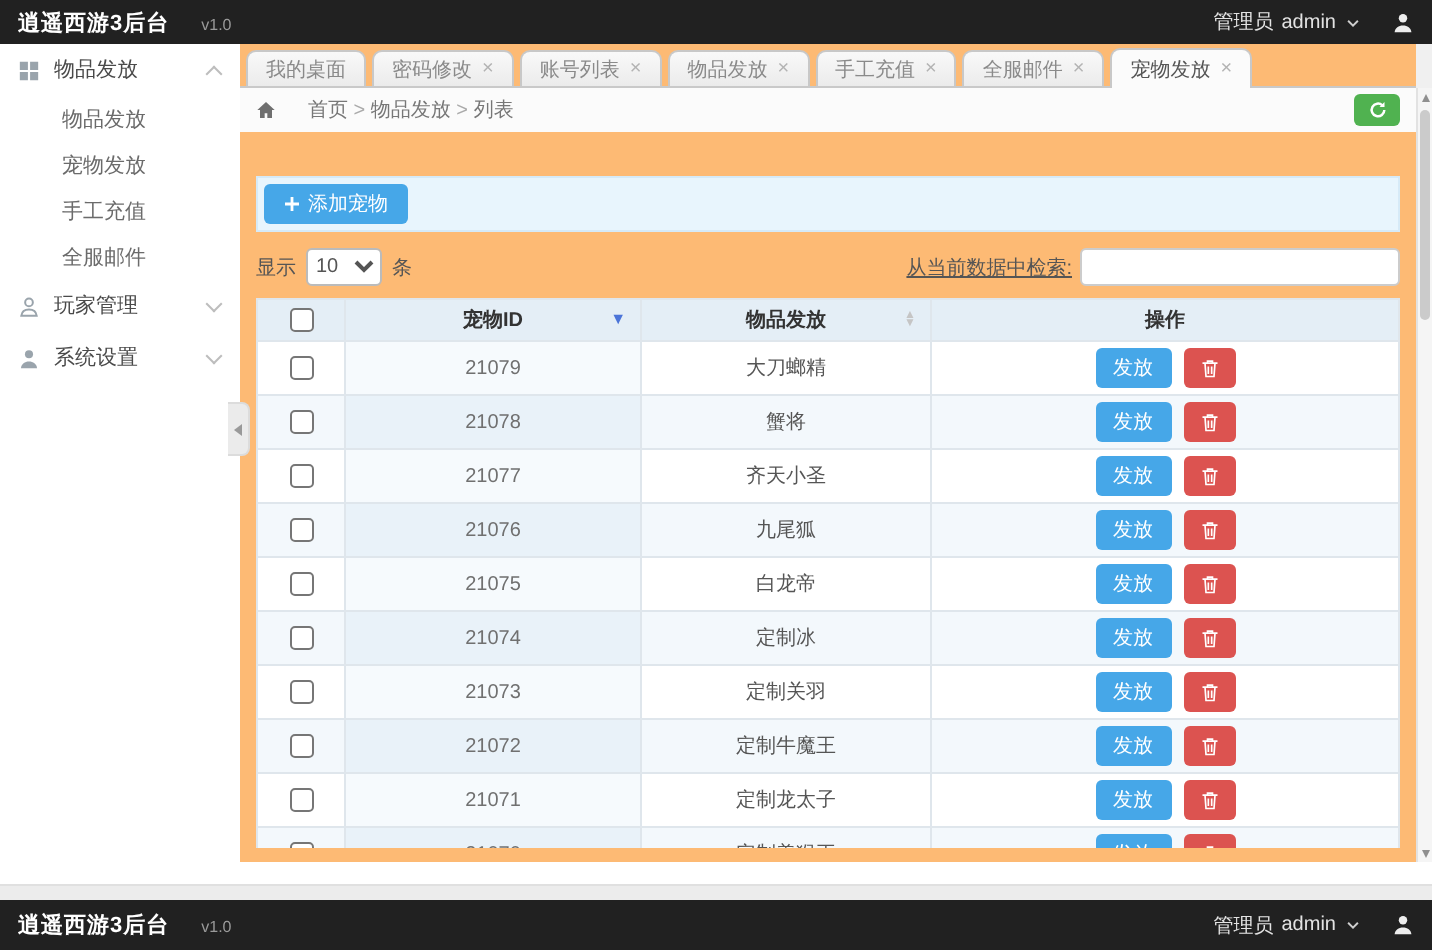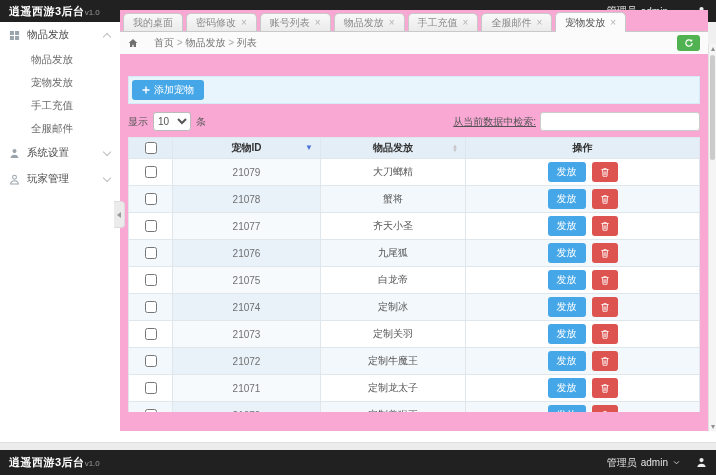--- a/index.html
+++ b/index.html
@@ -12,21 +12,21 @@
     -webkit-font-smoothing:antialiased;
   }
   
   .topbar,.bottombar{
     position:absolute;left:0;right:0;background:var(--dark);
     display:flex;align-items:center;justify-content:space-between;
     padding:0 9px;box-sizing:border-box;
   }
   .topbar{top:0;height:22px;}
   .bottombar{top:450px;height:25px;}
-  .brand{display:flex;align-items:baseline;gap:0;}
+  .brand{display:flex;align-items:baseline;gap:16px;}
   .brand-name{color:#fff;font-size:11px;font-weight:bold;letter-spacing:.5px;}
   .brand-ver{color:#9a9a9a;font-size:8px;}
   .userbox{display:flex;align-items:center;gap:4px;color:#e3e3e3;font-size:10px;cursor:default;}
   .userbox .sep-gap{width:8px;}
   .hicon{width:11px;height:11px;color:#ededed;display:inline-flex;}
   .hicon svg{width:100%;height:100%;}
   .caret{width:7px;height:7px;color:#cfcfcf;display:inline-flex;margin-left:1px;}
   .caret svg{width:100%;height:100%;}
   
   .sidebar{position:absolute;left:0;top:22px;width:120px;height:420px;background:#fff;box-sizing:border-box;}
@@ -39,21 +39,21 @@
   .chev.down{transform:rotate(45deg);margin-bottom:2px;}
   .m-item{display:flex;align-items:center;height:23px;padding-left:31px;font-size:10.5px;color:#6b6b6b;cursor:pointer;}
   
   .collapse-handle{
     position:absolute;left:114px;top:201px;width:10px;height:25px;
     background:#ebebeb;border:1px solid #dcdcdc;border-left:none;border-radius:0 4px 4px 0;
     display:flex;align-items:center;justify-content:center;cursor:pointer;z-index:5;
   }
   .tri-left{width:0;height:0;border-top:3px solid transparent;border-bottom:3px solid transparent;border-right:4px solid #999;}
   
-  .main{position:absolute;left:120px;top:10px;width:588px;height:432px;background:#f9a8d4;overflow:hidden;box-sizing:border-box;}
+  .main{position:absolute;left:120px;top:22px;width:588px;height:432px;background:#fdba74;overflow:hidden;box-sizing:border-box;}
   
   .tabbar{height:22px;display:flex;align-items:flex-end;padding-left:3px;gap:3px;border-bottom:1px solid #c9c9c9;box-sizing:border-box;}
   .tab{
     position:relative;height:18px;display:flex;align-items:center;gap:5px;
     padding:0 9px;font-size:10px;color:#8a8a8a;white-space:nowrap;cursor:pointer;
     background:linear-gradient(#f9f9f9,#ebebeb);border:1px solid #c8c8c8;border-bottom:none;
     border-radius:5px 5px 0 0;box-sizing:border-box;
   }
   .tab.active{height:20px;background:#fbfbfb;color:#555;margin-bottom:-1px;z-index:3;}
   .tab-close{font-size:10px;line-height:1;color:#b3b3b3;cursor:pointer;}
@@ -154,35 +154,35 @@
         <span class="glabel">物品发放</span>
         <span class="chev up"></span>
       </div>
       <div class="m-item">物品发放</div>
       <div class="m-item">宠物发放</div>
       <div class="m-item">手工充值</div>
       <div class="m-item">全服邮件</div>
       <div class="m-group">
         <span class="gicon">
           <svg viewBox="0 0 12 12">
+            <circle cx="6" cy="3.5" r="2.1" fill="none" stroke="currentColor" stroke-width="1.1"></circle>
+            <path d="M1.8 10.8c.3-2.2 2-3.4 4.2-3.4s3.9 1.2 4.2 3.4z" fill="none" stroke="currentColor" stroke-width="1.1"></path>
+          </svg>
+        </span>
+        <span class="glabel">玩家管理</span>
+        <span class="chev down"></span>
+      </div>
+      <div class="m-group">
+        <span class="gicon">
+          <svg viewBox="0 0 12 12">
             <circle cx="6" cy="3.4" r="2.2" fill="currentColor"></circle>
             <path d="M1.6 11c.3-2.3 2.1-3.6 4.4-3.6S10.1 8.7 10.4 11z" fill="currentColor"></path>
           </svg>
         </span>
         <span class="glabel">系统设置</span>
-        <span class="chev down"></span>
-      </div>
-      <div class="m-group">
-        <span class="gicon">
-          <svg viewBox="0 0 12 12">
-            <circle cx="6" cy="3.5" r="2.1" fill="none" stroke="currentColor" stroke-width="1.1"></circle>
-            <path d="M1.8 10.8c.3-2.2 2-3.4 4.2-3.4s3.9 1.2 4.2 3.4z" fill="none" stroke="currentColor" stroke-width="1.1"></path>
-          </svg>
-        </span>
-        <span class="glabel">玩家管理</span>
         <span class="chev down"></span>
       </div>
     </nav>
 </aside>
 
 <div class="collapse-handle">
   <span class="tri-left"></span>
 </div>
 
 <main class="main">

